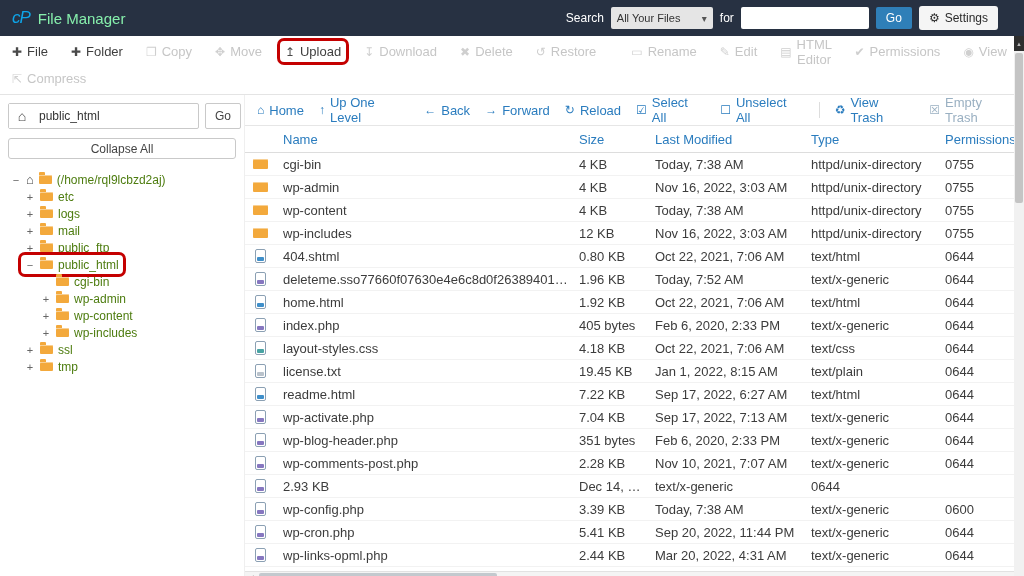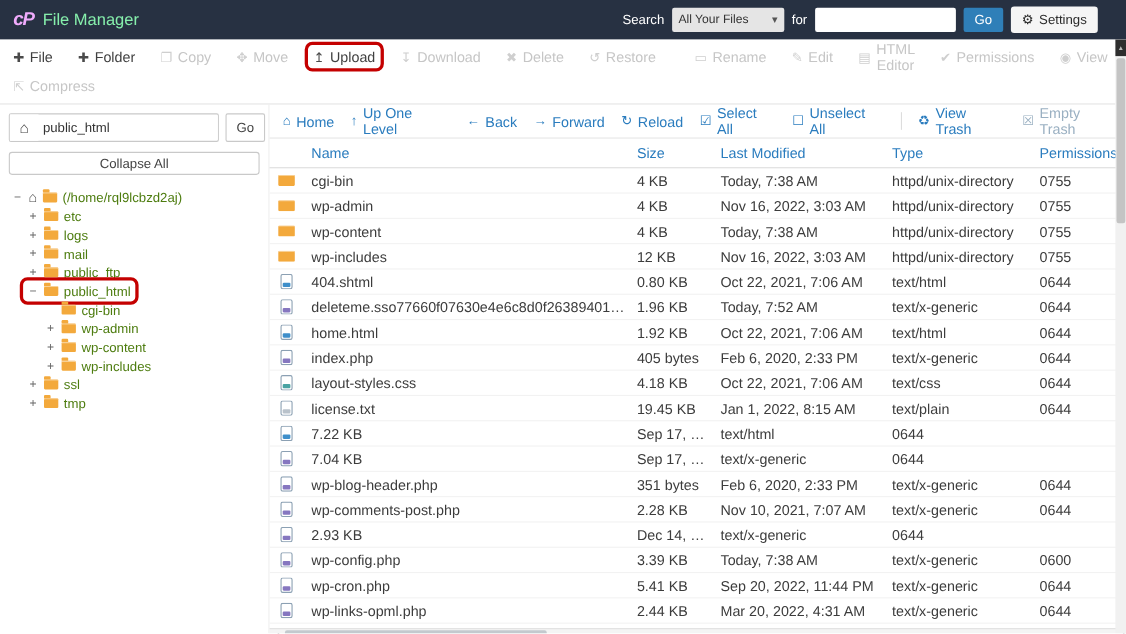--- a/index.html
+++ b/index.html
@@ -2,21 +2,21 @@
 <html><head>
 <meta charset="utf-8">
 <style>
   html,body{margin:0;padding:0;background:#fff;}
   *{box-sizing:border-box;font-family:"Liberation Sans", sans-serif;}
   .app{position:relative;width:1024px;height:576px;overflow:hidden;background:#fff;}
 
   
   .hdr{height:36px;background:#273142;display:flex;align-items:center;padding:0 12px;color:#fff;}
   .brand{display:flex;align-items:center;gap:8px;}
-  .logo{color:#f0abfc;font-weight:bold;font-size:17px;font-style:italic;letter-spacing:-1px;}
+  .logo{color:#0ea5e9;font-weight:normal;font-size:17px;font-style:italic;letter-spacing:-1px;}
   .app-title{font-size:15px;color:#86efac;}
   .search-area{margin-left:auto;display:flex;align-items:center;gap:7px;font-size:12px;margin-right:14px;}
   .scope-select{background:#e5e5e5;color:#333;width:102px;height:22px;display:flex;align-items:center;justify-content:space-between;padding:0 6px;border-radius:2px;font-size:11px;cursor:pointer;}
   .scope-select .caret{color:#555;font-size:10px;}
   .hdr input{width:128px;height:22px;border:none;border-radius:2px;padding:0 6px;font-size:12px;}
   .go-btn{background:#2f7fb8;color:#fff;border:none;border-radius:2px;height:22px;padding:0 10px;font-size:12px;cursor:pointer;}
   .settings-btn{background:#f5f5f5;color:#2b2b2b;border:none;border-radius:3px;height:24px;padding:0 10px;font-size:12px;display:flex;align-items:center;gap:5px;cursor:pointer;}
 
   
   .toolbar{background:#fff;border-bottom:1px solid #e4e4e4;padding:2px 0 2px 8px;margin-right:10px;}
@@ -404,29 +404,31 @@
             <span class="cell c-name">license.txt</span>
             <span class="cell c-size">19.45 KB</span>
             <span class="cell c-modified">Jan 1, 2022, 8:15 AM</span>
             <span class="cell c-type">text/plain</span>
             <span class="cell c-perms">0644</span>
           </div>
           <div class="trow">
             <span class="cell icon-col">
               <span class="file-ic file-html-icon"></span>
             </span>
+            <span class="cell c-name">readme.html</span>
             <span class="cell c-size">7.22 KB</span>
             <span class="cell c-modified">Sep 17, 2022, 6:27 AM</span>
             <span class="cell c-type">text/html</span>
             <span class="cell c-perms">0644</span>
           </div>
           <div class="trow">
             <span class="cell icon-col">
               <span class="file-ic file-php-icon"></span>
             </span>
+            <span class="cell c-name">wp-activate.php</span>
             <span class="cell c-size">7.04 KB</span>
             <span class="cell c-modified">Sep 17, 2022, 7:13 AM</span>
             <span class="cell c-type">text/x-generic</span>
             <span class="cell c-perms">0644</span>
           </div>
           <div class="trow">
             <span class="cell icon-col">
               <span class="file-ic file-php-icon"></span>
             </span>
             <span class="cell c-name">wp-blog-header.php</span>

